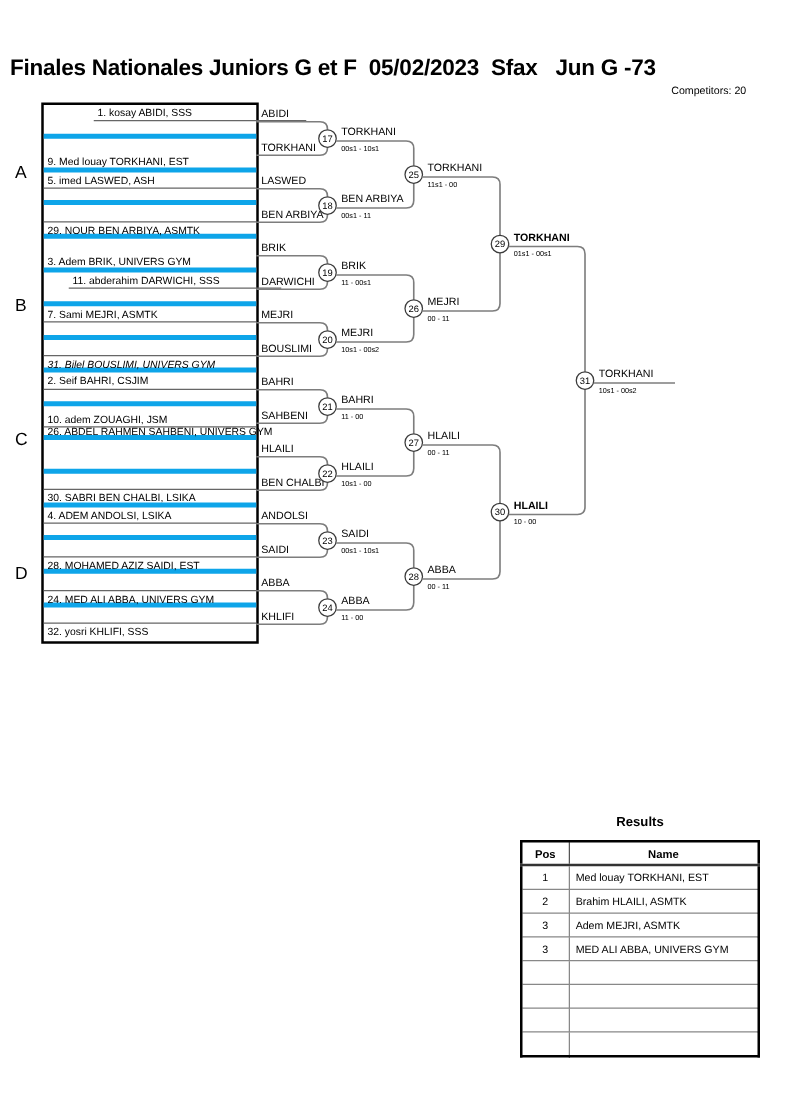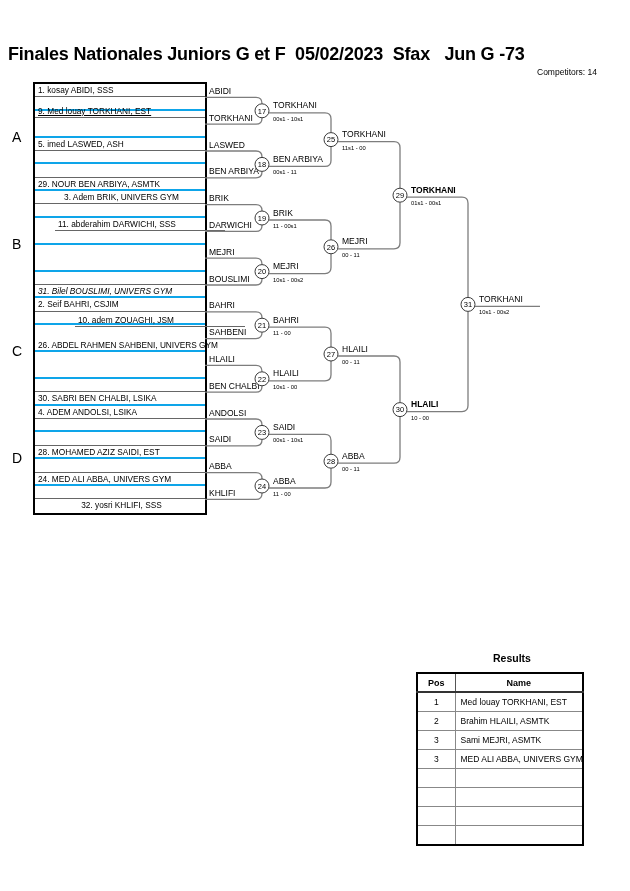--- a/index.html
+++ b/index.html
@@ -17,87 +17,88 @@
   }
   .group-label{font-size:14px;color:#000;left:12px;}
   #draw-sheet{
     left:33px;top:82px;width:170px;height:429px;border:2px solid #000;
   }
   .drow{
     position:absolute;left:0;width:170px;height:13.4px;box-sizing:border-box;
     border-bottom:1px solid #666;font-size:8.3px;line-height:13px;
     padding-left:3px;white-space:nowrap;overflow:visible;
   }
-  .drow.pair-end{border-bottom:2px solid #0ea5e9;}
+  .drow.pair-end{border-bottom:4px solid #0ea5e9;}
   .drow.last{border-bottom:none;}
   #bracket-svg{left:0;top:0;pointer-events:none;}
   #bracket-svg path{fill:none;stroke:#7d7d7d;stroke-width:1.3;}
   #bracket-svg circle{fill:#fff;stroke:#3a3a3a;stroke-width:1;}
   #bracket-svg text{font-family:"Liberation Sans",sans-serif;fill:#000;}
   text.slot-label{font-size:8.5px;}
   text.match-num{font-size:7.5px;text-anchor:middle;}
   text.winner-name{font-size:8.5px;}
   text.winner-name.bold{font-weight:bold;}
   text.score{font-size:5.8px;fill:#1a1a1a;}
   #results-title{
     left:416px;top:652px;width:192px;text-align:center;
     font-size:10.5px;font-weight:bold;
   }
   #results-table{
-    left:416px;top:672px;width:168px;border-collapse:collapse;
+    left:416px;top:672px;width:192px;border-collapse:collapse;
     border:2px solid #000;table-layout:fixed;
   }
   #results-table th{
     font-size:9px;font-weight:bold;border:1px solid #555;
     border-bottom:2px solid #333;height:15px;text-align:center;
   }
   #results-table td{
     font-size:8.5px;border:1px solid #888;height:18px;
     padding:0 0 0 5px;white-space:nowrap;overflow:hidden;
   }
   #results-table td.pos{text-align:center;padding:0;}
   #results-table col.c-pos{width:38px;}
 </style>
 </head>
 <body>
 
 <div id="title" class="abs">Finales Nationales Juniors G et F  05/02/2023  Sfax   Jun G -73</div>
-<div id="competitors" class="abs">Competitors: 14</div>
+<div id="competitors" class="abs">Competitors: 20</div>
 
 <div id="draw-sheet" class="abs">
-    <div class="drow" style="top: 0px;">1. kosay ABIDI, SSS</div>
+    <div class="drow" style="top: 0px; margin-left: 40px;">1. kosay ABIDI, SSS</div>
     <div class="drow pair-end" style="top: 13.4px;"></div>
-    <div class="drow" style="top: 21px; text-decoration: underline;">9. Med louay TORKHANI, EST</div>
+    <div class="drow" style="top: 39px;">9. Med louay TORKHANI, EST</div>
     <div class="drow pair-end" style="top: 40.2px;"></div>
     <div class="drow" style="top: 53.6px;">5. imed LASWED, ASH</div>
     <div class="drow pair-end" style="top: 67px;"></div>
     <div class="drow" style="top: 80.4px;"></div>
     <div class="drow pair-end" style="top: 93.8px;">29. NOUR BEN ARBIYA, ASMTK</div>
-    <div class="drow" style="top: 107px; text-align: center;">3. Adem BRIK, UNIVERS GYM</div>
+    <div class="drow" style="top: 119px;">3. Adem BRIK, UNIVERS GYM</div>
     <div class="drow pair-end" style="top: 120.6px;"></div>
     <div class="drow" style="top: 134px; margin-left: 20px;">11. abderahim DARWICHI, SSS</div>
     <div class="drow pair-end" style="top: 147.4px;"></div>
+    <div class="drow" style="top: 160.8px;">7. Sami MEJRI, ASMTK</div>
     <div class="drow pair-end" style="top: 174.2px;"></div>
     <div class="drow" style="top: 187.6px;"></div>
     <div class="drow pair-end" style="top: 201px; font-style: italic;">31. Bilel BOUSLIMI, UNIVERS GYM</div>
     <div class="drow" style="top: 214.4px;">2. Seif BAHRI, CSJIM</div>
     <div class="drow pair-end" style="top: 227.8px;"></div>
-    <div class="drow" style="top: 230px; margin-left: 40px;">10. adem ZOUAGHI, JSM</div>
+    <div class="drow" style="top: 245px;">10. adem ZOUAGHI, JSM</div>
     <div class="drow pair-end" style="top: 254.6px;">26. ABDEL RAHMEN SAHBENI, UNIVERS GYM</div>
     <div class="drow pair-end" style="top: 281.4px;"></div>
     <div class="drow" style="top: 294.8px;"></div>
     <div class="drow pair-end" style="top: 308.2px;">30. SABRI BEN CHALBI, LSIKA</div>
     <div class="drow" style="top: 321.6px;">4. ADEM ANDOLSI, LSIKA</div>
     <div class="drow pair-end" style="top: 335px;"></div>
     <div class="drow" style="top: 348.4px;"></div>
     <div class="drow pair-end" style="top: 361.8px;">28. MOHAMED AZIZ SAIDI, EST</div>
     <div class="drow" style="top: 375.2px;"></div>
     <div class="drow pair-end" style="top: 388.6px;">24. MED ALI ABBA, UNIVERS GYM</div>
     <div class="drow" style="top: 402px;"></div>
-    <div class="drow pair-end last" style="top: 415.4px; text-align: center;">32. yosri KHLIFI, SSS</div>
+    <div class="drow pair-end last" style="top: 415.4px;">32. yosri KHLIFI, SSS</div>
   </div>
 
 <svg id="bracket-svg" class="abs" width="630" height="580">
     <text x="209" y="93.9" class="slot-label">ABIDI</text>
     <text x="209" y="120.7" class="slot-label">TORKHANI</text>
     <text x="209" y="147.5" class="slot-label">LASWED</text>
     <text x="209" y="174.3" class="slot-label">BEN ARBIYA</text>
     <text x="209" y="201.10000000000002" class="slot-label">BRIK</text>
     <text x="209" y="227.9" class="slot-label">DARWICHI</text>
     <text x="209" y="254.70000000000005" class="slot-label">MEJRI</text>
@@ -219,21 +220,21 @@
       <tr>
         <td class="pos">1</td>
         <td>Med louay TORKHANI, EST</td>
       </tr>
       <tr>
         <td class="pos">2</td>
         <td>Brahim HLAILI, ASMTK</td>
       </tr>
       <tr>
         <td class="pos">3</td>
-        <td>Sami MEJRI, ASMTK</td>
+        <td>Adem MEJRI, ASMTK</td>
       </tr>
       <tr>
         <td class="pos">3</td>
         <td>MED ALI ABBA, UNIVERS GYM</td>
       </tr>
       <tr>
         <td class="pos"></td>
         <td></td>
       </tr>
       <tr>

